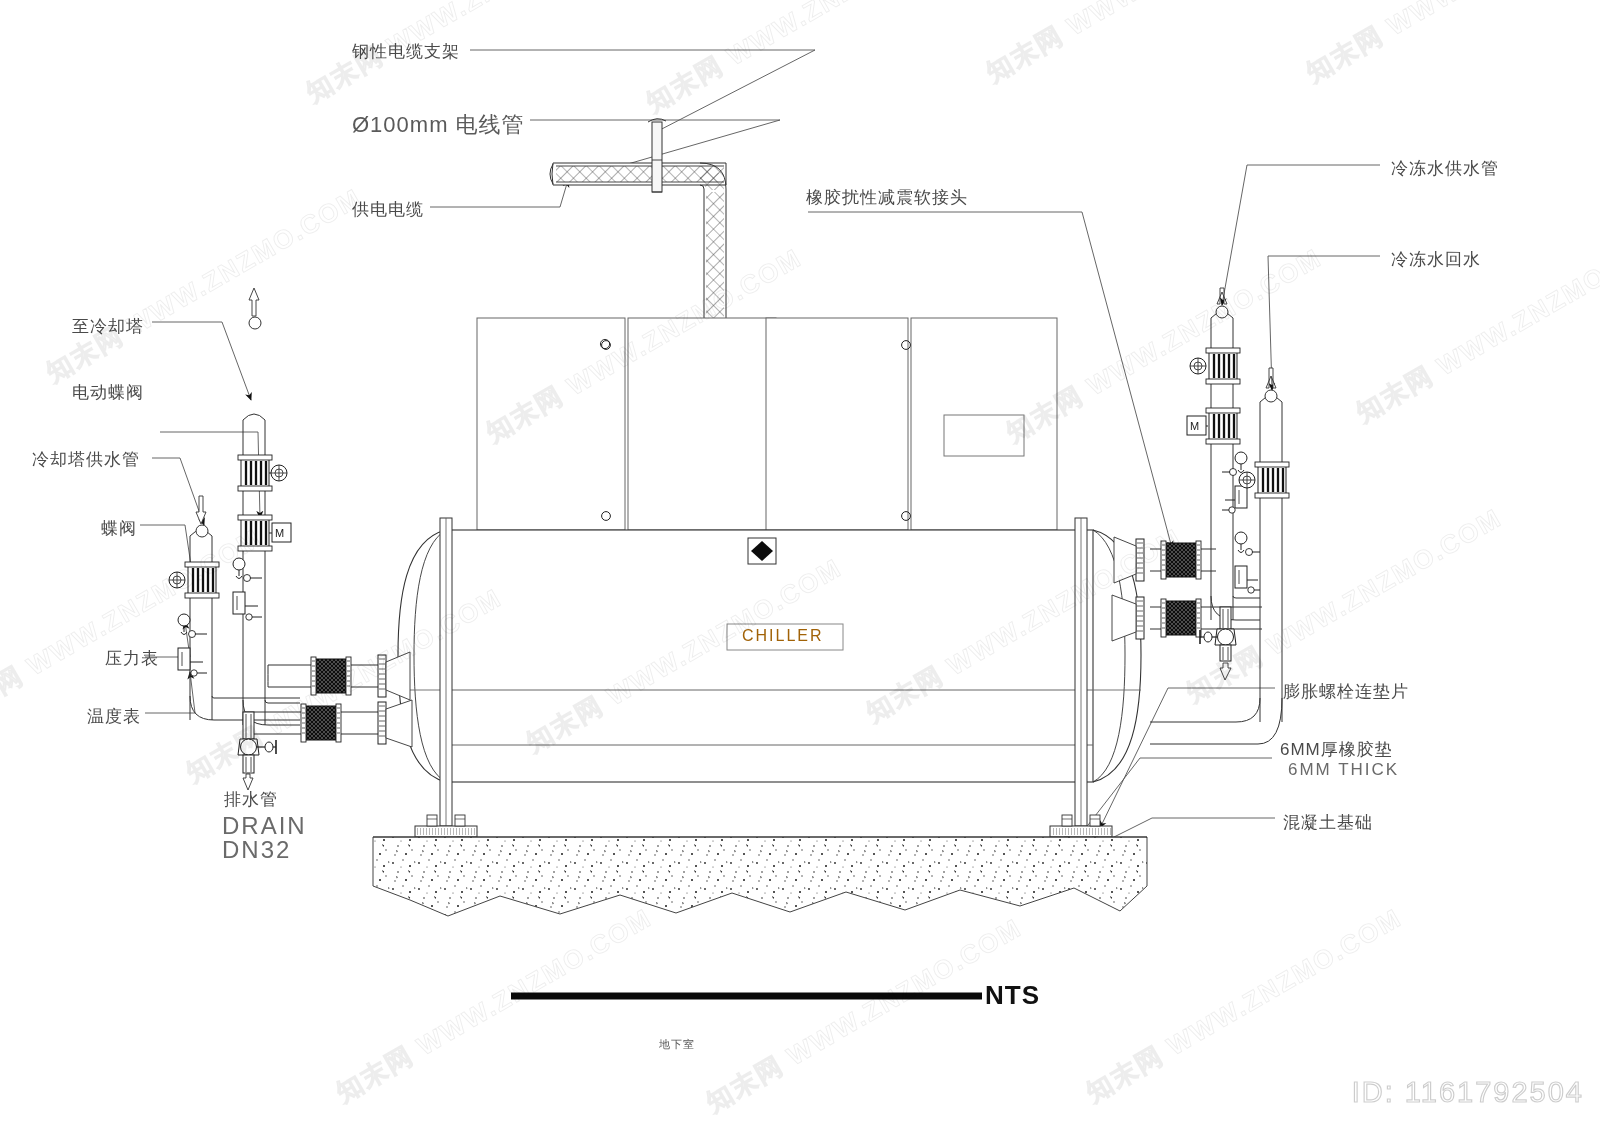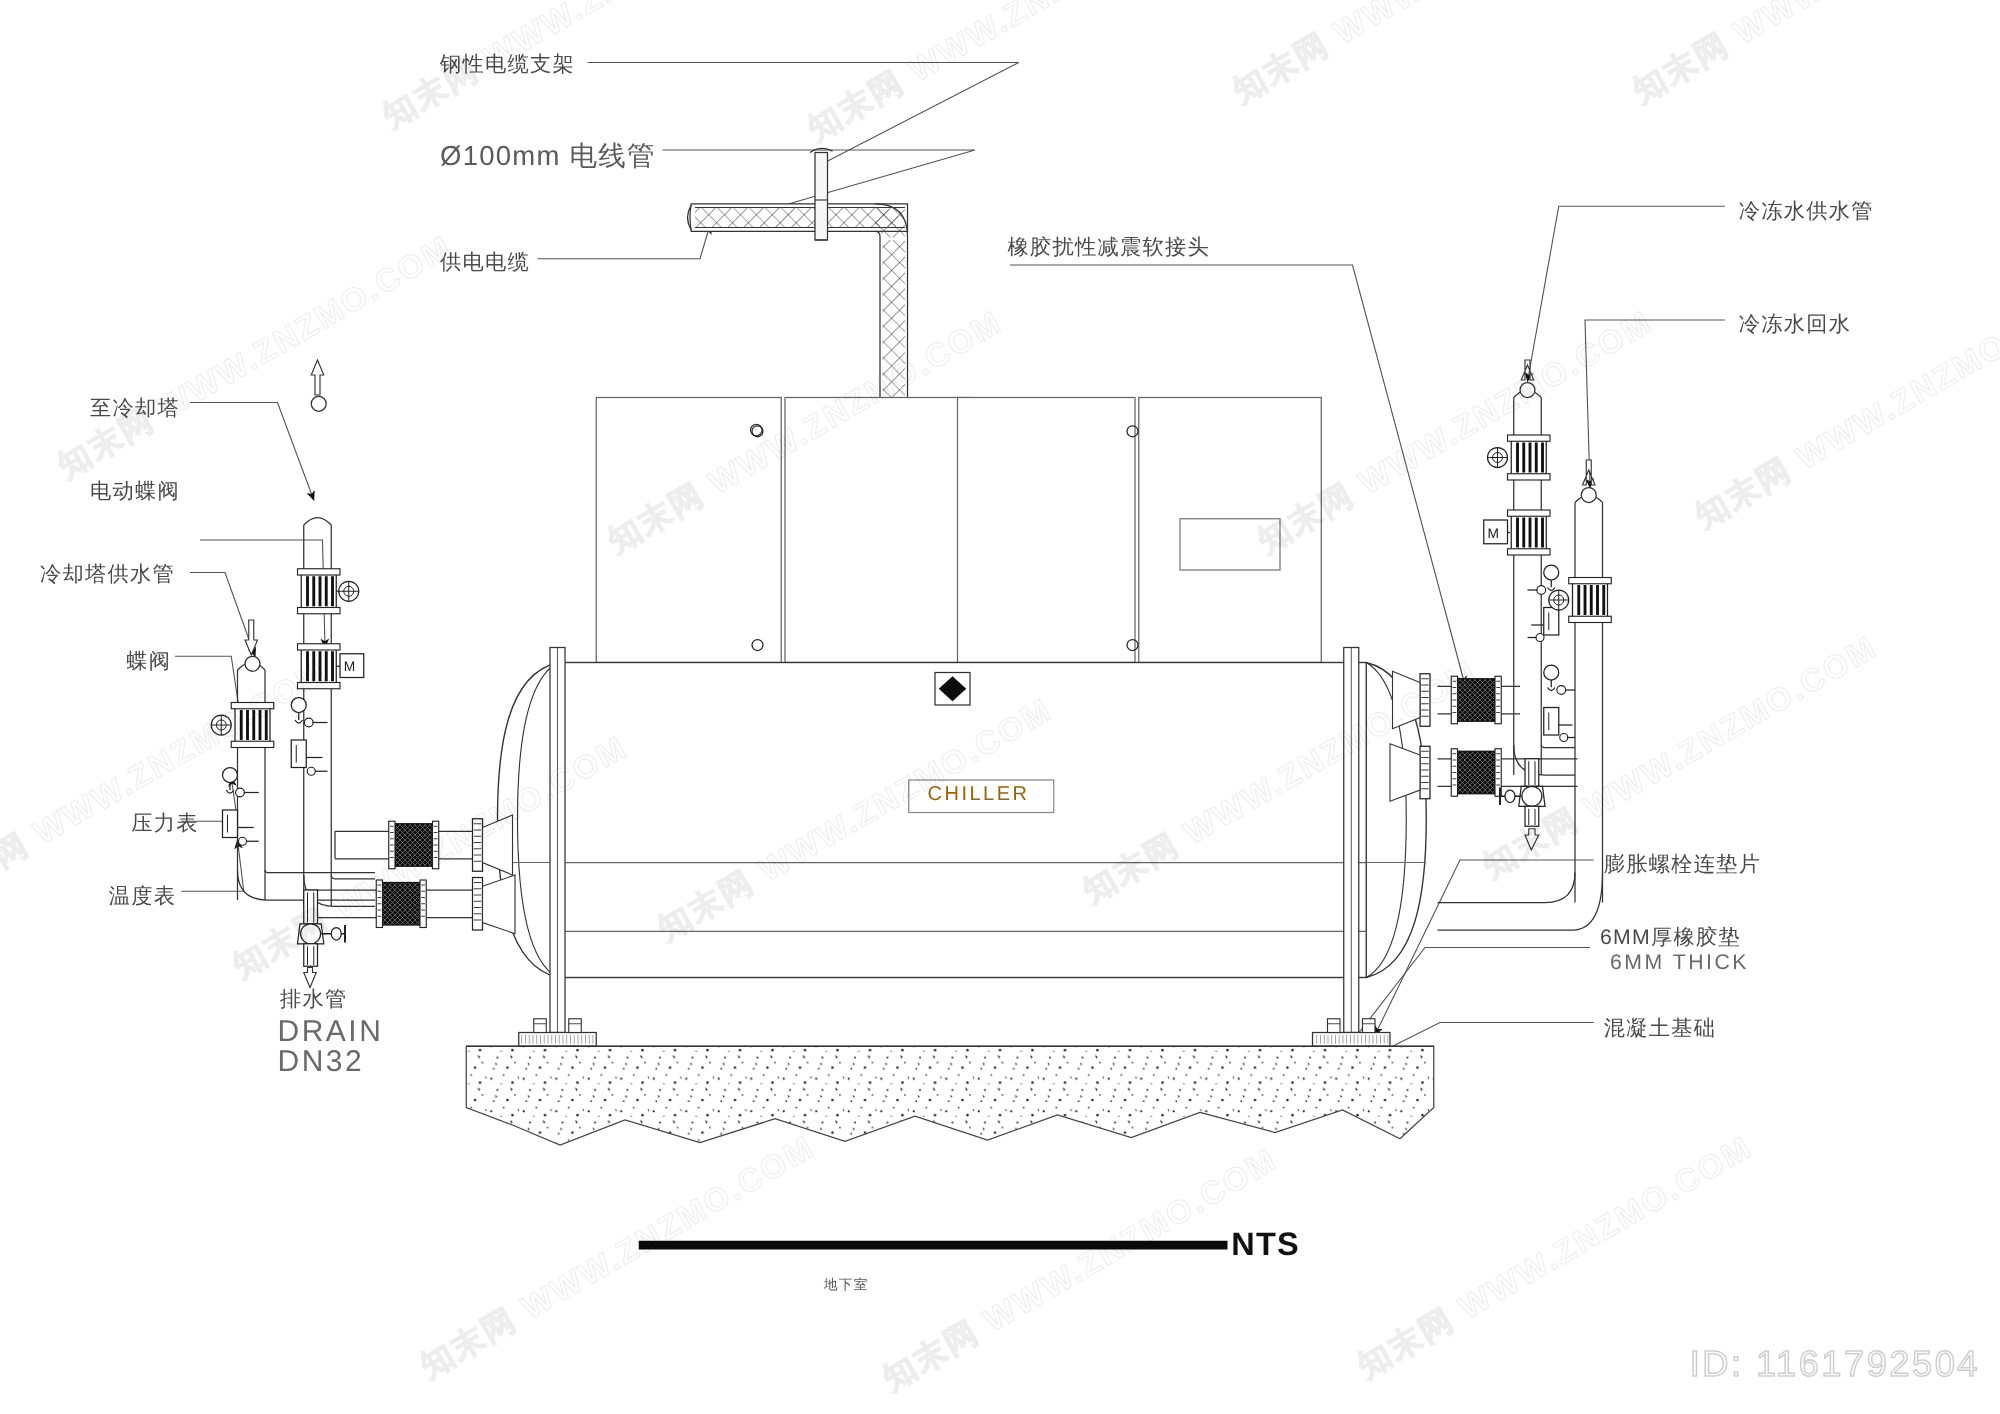--- a/index.html
+++ b/index.html
@@ -24,21 +24,21 @@
   .lbl-cn{font-size:17px;color:#4a4a4a;}
   .lbl-en{font-size:24px;color:#6a6a6a;letter-spacing:2px;}
   .lbl-mix{font-size:22px;color:#5a5a5a;}
   .title-cn{
     position:absolute;font-size:30px;color:#2b2b2b;letter-spacing:3px;
     font-family:"Liberation Serif","DejaVu Serif",serif;
   }
   .title-nts{
     position:absolute;font-size:26px;color:#111;font-weight:bold;letter-spacing:1px;
   }
-  .sub-cn{position:absolute;font-size:11px;color:#555;letter-spacing:1px;}
+  .sub-cn{position:absolute;font-size:11px;color:#555;letter-spacing:1px;margin-top:17px;}
   .chiller-tag{
     position:absolute;font-size:16px;color:#a16207;letter-spacing:2px;
   }
   .wm-zm{
     position:absolute;
     pointer-events:none;
     transform:rotate(-30deg);
     transform-origin:0 0;
     font-size:26px;
     font-weight:bold;

